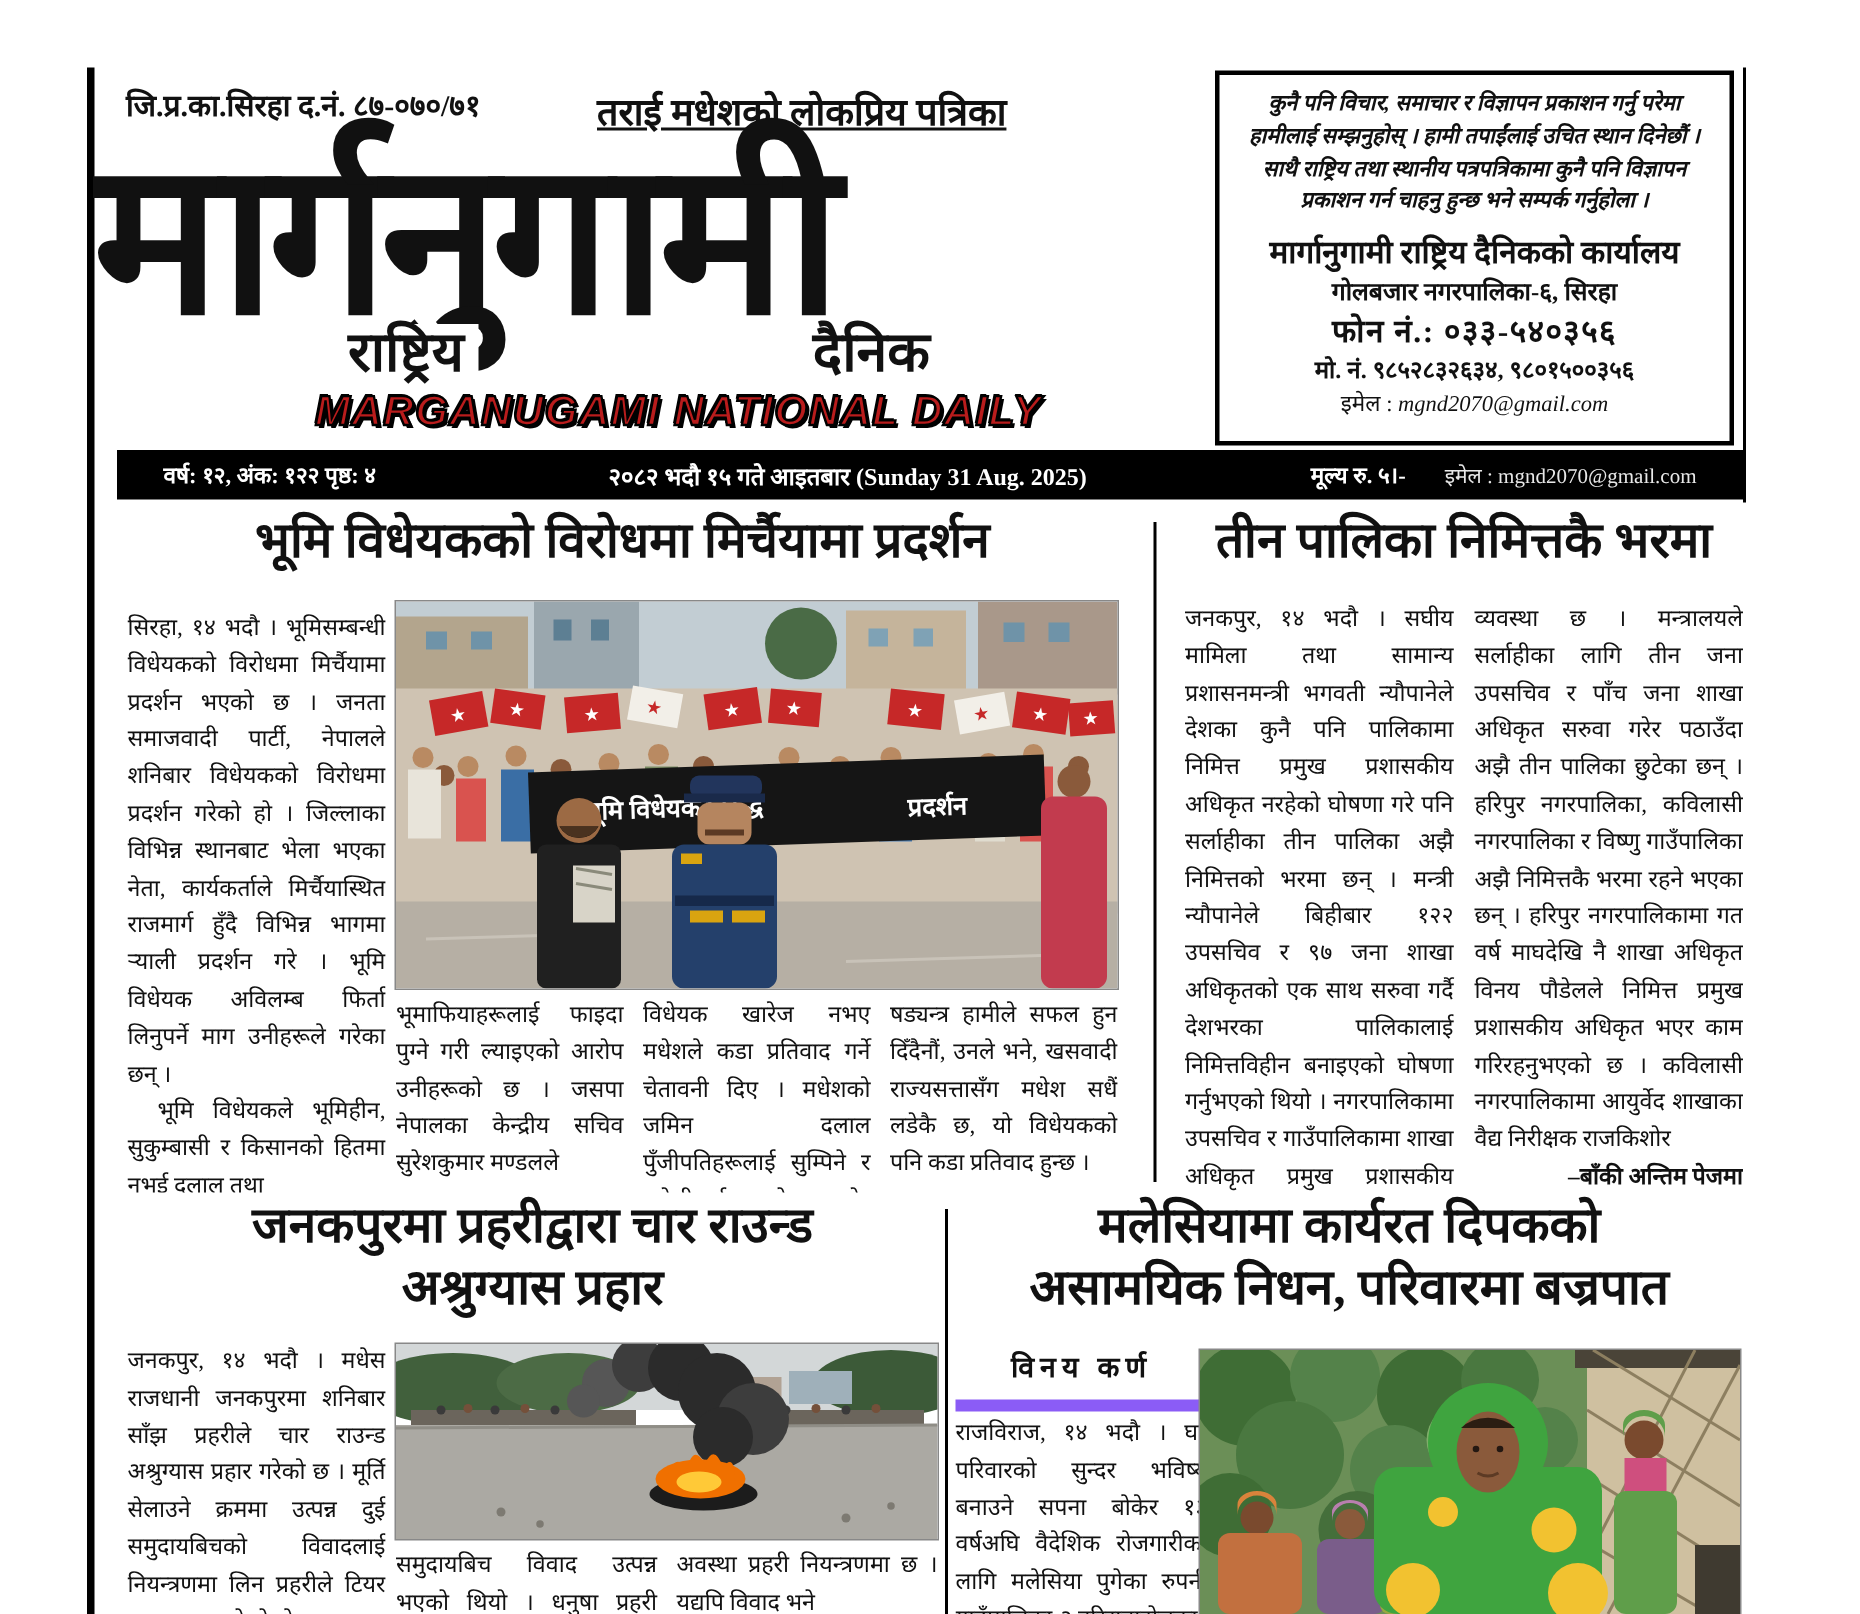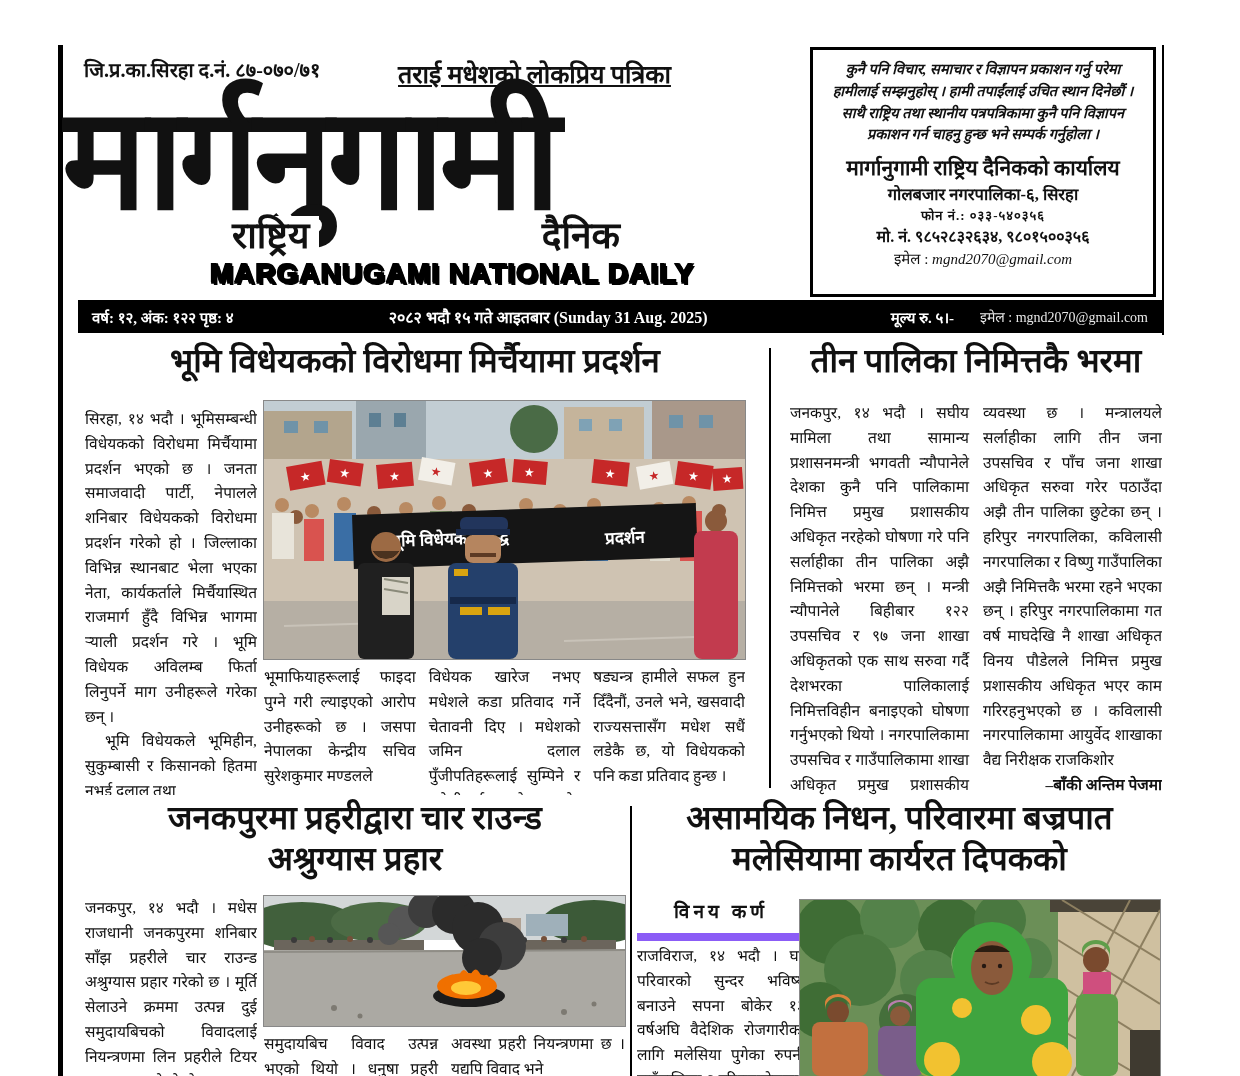--- a/index.html
+++ b/index.html
@@ -10,36 +10,36 @@
 
   
   .reg-no{position:absolute;left:84px;top:56px;font-size:20px;font-weight:bold;white-space:nowrap;}
   .tagline{position:absolute;left:398px;top:56px;font-size:25px;font-weight:bold;white-space:nowrap;text-decoration:underline;}
   .logo{position:absolute;left:62px;top:58px;width:722px;height:238px;overflow:hidden;
         font-size:142px;font-weight:bold;line-height:1.45;letter-spacing:-5px;white-space:nowrap;}
   .logo-sub{position:absolute;left:222px;top:216px;width:408px;display:flex;justify-content:space-between;
         font-size:37px;font-weight:bold;pointer-events:none;}
   .logo-sub span{background:#fff;padding:0 10px;line-height:1.1;}
   .logo-english{position:absolute;left:210px;top:258px;width:470px;text-align:center;
-        font-family:"Liberation Sans",sans-serif;font-size:28px;font-weight:bold;
-        color:#000000;-webkit-text-stroke:1.6px #000;text-shadow:2px 2px 0 #000,-1px -1px 0 #000;
+        font-family:"Liberation Sans",sans-serif;font-size:28px;font-weight:bold;font-style:italic;
+        color:#b91c1c;-webkit-text-stroke:1.6px #000;text-shadow:2px 2px 0 #000,-1px -1px 0 #000;
         letter-spacing:1px;white-space:nowrap;background:rgba(255,255,255,.0);}
   .contact-box{position:absolute;left:810px;top:47px;width:346px;height:250px;border:3px solid #000;
         box-sizing:border-box;padding:9px 12px 18px;text-align:center;background:#fff;}
   .contact-notice{font-size:14.5px;line-height:1.5;font-style:italic;font-weight:bold;}
   .contact-title{font-size:21px;font-weight:bold;margin-top:7px;}
   .contact-address{font-size:16.5px;font-weight:bold;margin-top:1px;}
-  .contact-phone{font-size:13px;font-weight:bold;margin-top:1px;letter-spacing:1px;}
+  .contact-phone{font-size:21px;font-weight:bold;margin-top:1px;letter-spacing:1px;}
   .contact-mobile{font-size:16px;font-weight:bold;margin-top:1px;}
   .contact-email{font-size:15px;margin-top:1px;}
   .contact-email .addr{font-style:italic;}
 
   
   .date-bar{position:absolute;left:78px;top:300px;width:1084px;height:33px;background:#000;color:#fff;
-        display:flex;align-items:center;box-sizing:border-box;padding:0 14px;font-size:15px;
+        display:flex;align-items:center;box-sizing:border-box;padding:0 31px;font-size:15px;
         font-weight:bold;white-space:nowrap;}
   .db-date{margin-left:155px;font-size:16px;}
   .db-price{margin-left:auto;}
   .db-email{margin-left:26px;font-weight:normal;font-size:14px;color:#e8e8e8;}
 
   
   .story{position:absolute;}
   .headline{text-align:center;font-weight:bold;line-height:1.25;}
   .hl-lg{font-size:33px;}
   .body-text{font-size:15.5px;line-height:1.6;text-align:justify;}
@@ -334,22 +334,22 @@
     </div>
 
     <div class="tg-caption">
       <div class="body-text">समुदायबिच विवाद उत्पन्न भएको थियो । धनुषा प्रहरी प्रवक्ता</div>
       <div class="body-text">अवस्था प्रहरी नियन्त्रणमा छ । यद्यपि विवाद भने</div>
     </div>
   </section>
 
   <section class="story" id="story-deepak">
     <h1 class="headline hl-lg" style="margin:0;">
+      <div>मलेसियामा कार्यरत दिपकको</div>
       <div>असामयिक निधन, परिवारमा बज्रपात</div>
-      <div>मलेसियामा कार्यरत दिपकको</div>
     </h1>
     <div class="dk-byline">विनय कर्ण</div>
     <div class="dk-col1 body-text">राजविराज, १४ भदौ । घर परिवारको सुन्दर भविष्य बनाउने सपना बोकेर १३ वर्षअघि वैदेशिक रोजगारीका लागि मलेसिया पुगेका रुपनी गाउँपालिका-२ हरिरावाटोलका</div>
 
     <div class="dk-photo">
       <svg viewBox="0 0 360 176" width="360" height="176">
         <rect x="0" y="0" width="360" height="176" fill="#6b8f57"></rect>
         <g>
           <circle cx="30" cy="30" r="34" fill="#3f6d35"></circle>
             <circle cx="90" cy="18" r="30" fill="#54824a"></circle>

